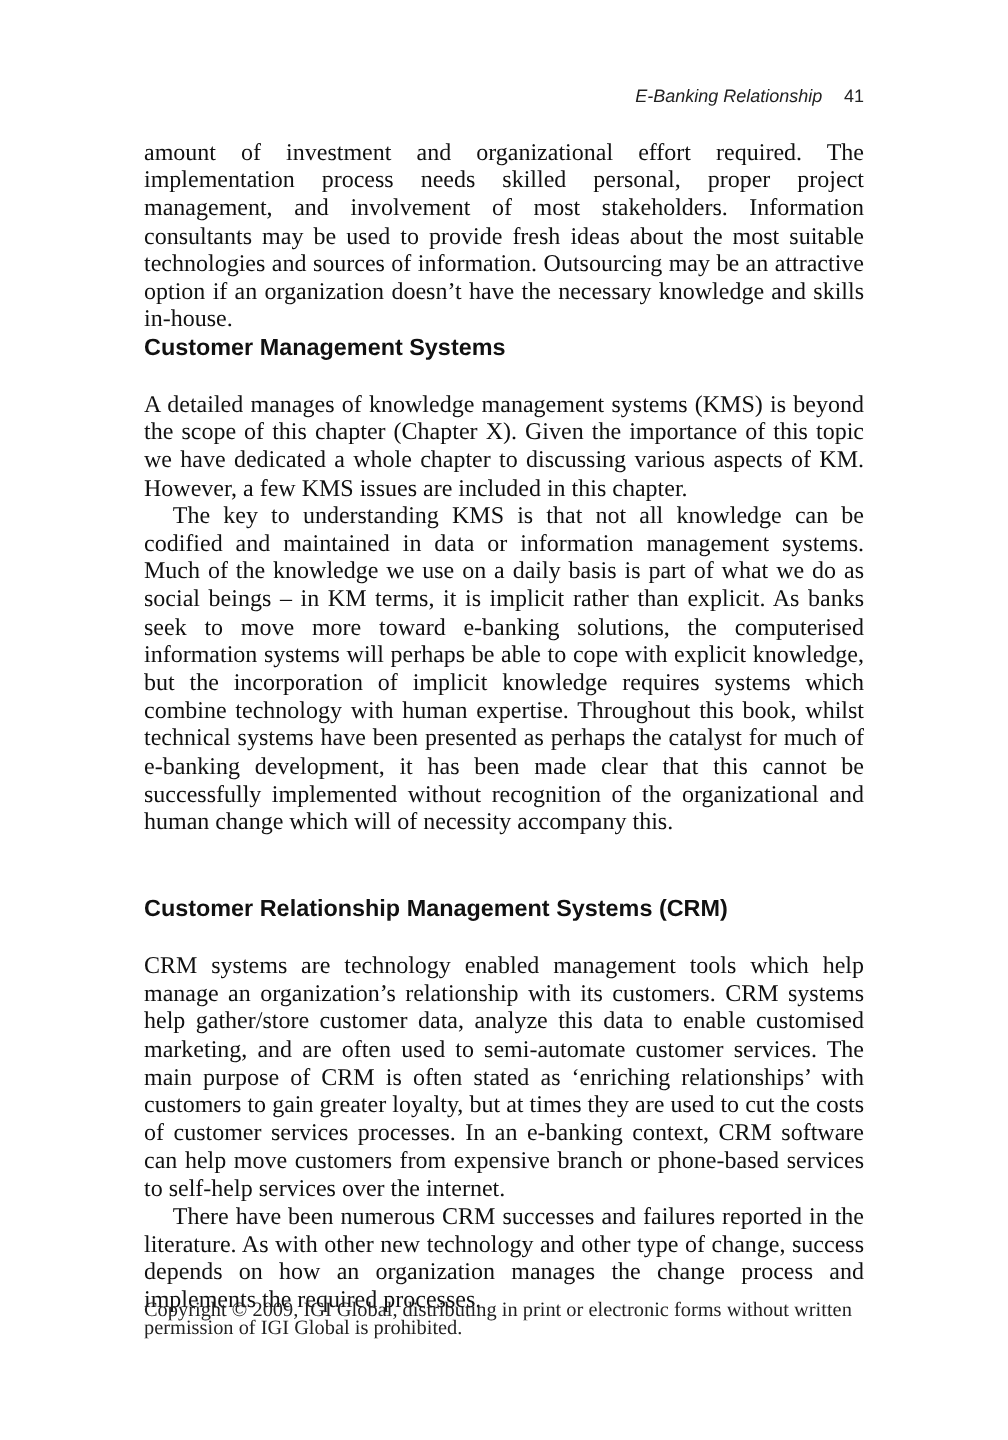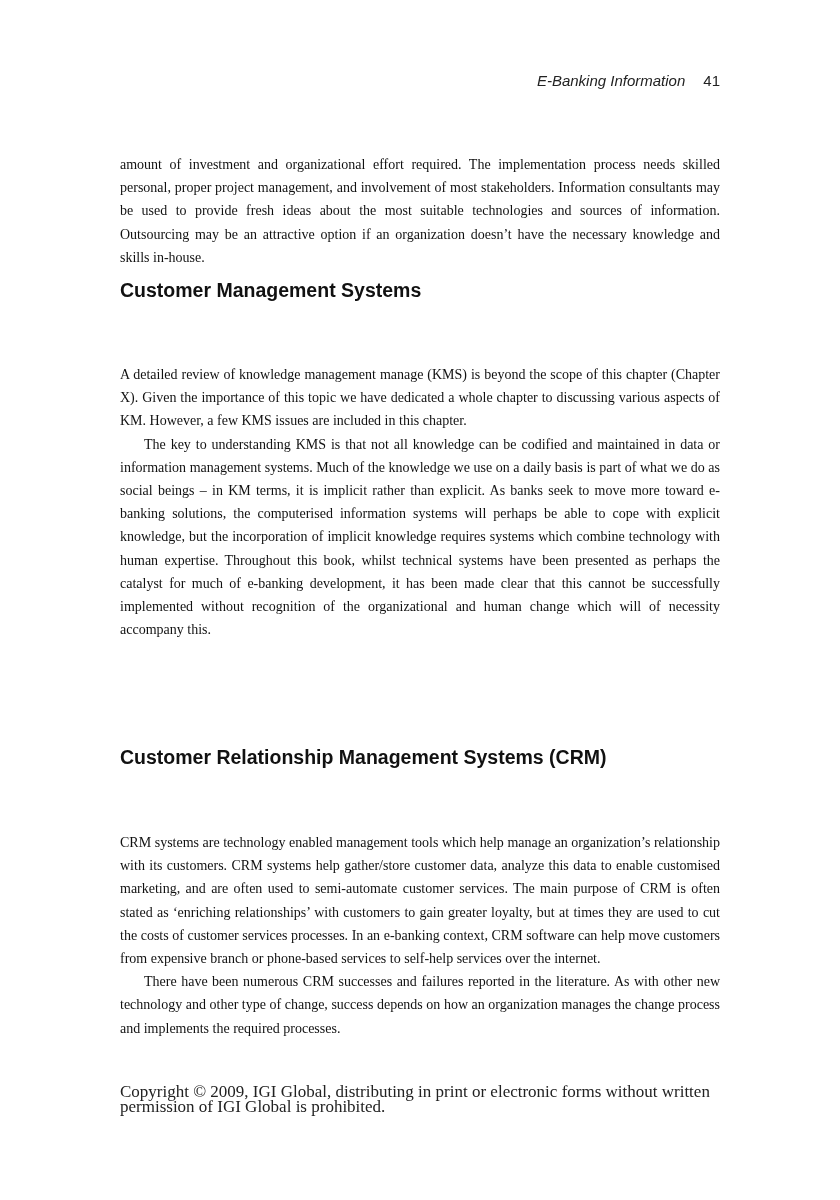--- a/index.html
+++ b/index.html
@@ -6,51 +6,51 @@
   body { width: 840px; height: 1200px; position: relative; overflow: hidden; color: #111; }
   .page { position: absolute; left: 0; top: 0; width: 840px; height: 1200px; }
   .running-head {
     position: absolute; top: 72px; left: 120px; width: 600px; text-align: right;
     font-family: "Liberation Sans", sans-serif; font-size: 15px; color: #222;
   }
   .running-head .title { font-style: italic; }
   .running-head .pnum { margin-left: 18px; margin-top: 12px; }
   .body-text {
     position: absolute; left: 120px; width: 600px;
-    font-family: "Liberation Serif", serif; font-size: 14px; line-height: 23.2px;
-    text-align: justify; color: #111; margin-top: 37px;
+    font-family: "Liberation Serif", serif; font-size: 20px; line-height: 23.2px;
+    text-align: justify; color: #111;
   }
   .body-text p { margin: 0; }
   .body-text p.indent { text-indent: 24px; }
   .heading {
     position: absolute; left: 120px; width: 600px;
     font-family: "Liberation Sans", sans-serif; font-weight: bold; font-size: 19.5px; color: #111;
   }
   .footer {
     position: absolute; left: 120px; top: 1084px; width: 600px;
     font-family: "Liberation Serif", serif; font-size: 17px; line-height: 15px; color: #222;
   }
 </style>
 </head>
 <body>
 
 <div class="page">
 
   <div class="running-head">
-    <span class="title">E-Banking Information</span><span class="pnum">41</span>
+    <span class="title">E-Banking Relationship</span><span class="pnum">41</span>
   </div>
 
   <div class="body-text" style="top:116px;">
     <p>amount of investment and organizational effort required. The implementation process needs skilled personal, proper project management, and involvement of most stakeholders. Information consultants may be used to provide fresh ideas about the most suitable technologies and sources of information. Outsourcing may be an attractive option if an organization doesn’t have the necessary knowledge and skills in-house.</p>
   </div>
 
   <div class="heading" style="top:279px;">Customer Management Systems</div>
 
   <div class="body-text" style="top:326px;">
-    <p>A detailed review of knowledge management manage (KMS) is beyond the scope of this chapter (Chapter X). Given the importance of this topic we have dedicated a whole chapter to discussing various aspects of KM. However, a few KMS issues are included in this chapter.</p>
+    <p>A detailed manages of knowledge management systems (KMS) is beyond the scope of this chapter (Chapter X). Given the importance of this topic we have dedicated a whole chapter to discussing various aspects of KM. However, a few KMS issues are included in this chapter.</p>
     <p class="indent">The key to understanding KMS is that not all knowledge can be codified and maintained in data or information management systems. Much of the knowledge we use on a daily basis is part of what we do as social beings – in KM terms, it is implicit rather than explicit. As banks seek to move more toward e-banking solu­tions, the computerised information systems will perhaps be able to cope with explicit knowledge, but the incorporation of implicit knowledge requires systems which combine technology with human expertise. Throughout this book, whilst technical systems have been presented as perhaps the catalyst for much of e-banking development, it has been made clear that this cannot be successfully implemented without recognition of the organizational and human change which will of neces­sity accompany this.</p>
   </div>
 
   <div class="heading" style="top:746px;">Customer Relationship Management Systems (CRM)</div>
 
   <div class="body-text" style="top:794px;">
     <p>CRM systems are technology enabled management tools which help manage an organization’s relationship with its customers. CRM systems help gather/store cus­tomer data, analyze this data to enable customised marketing, and are often used to semi-automate customer services. The main purpose of CRM is often stated as ‘enriching relationships’ with customers to gain greater loyalty, but at times they are used to cut the costs of customer services processes. In an e-banking context, CRM software can help move customers from expensive branch or phone-based services to self-help services over the internet.</p>
     <p class="indent">There have been numerous CRM successes and failures reported in the literature. As with other new technology and other type of change, success depends on how an organization manages the change process and implements the required processes.</p>
   </div>
 

